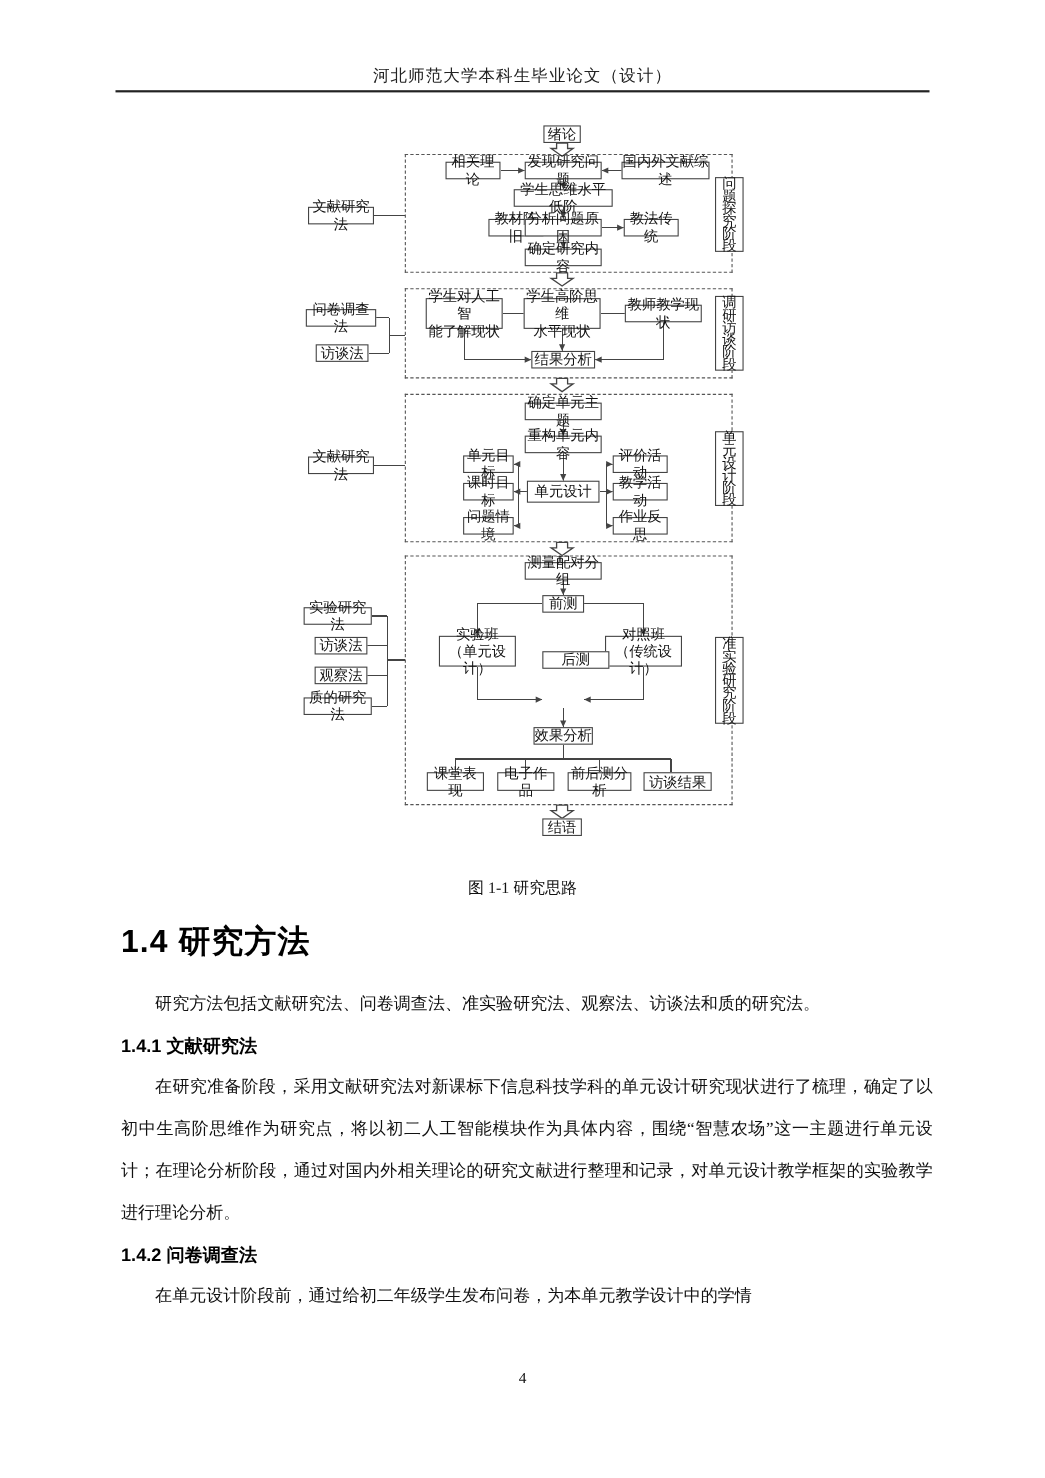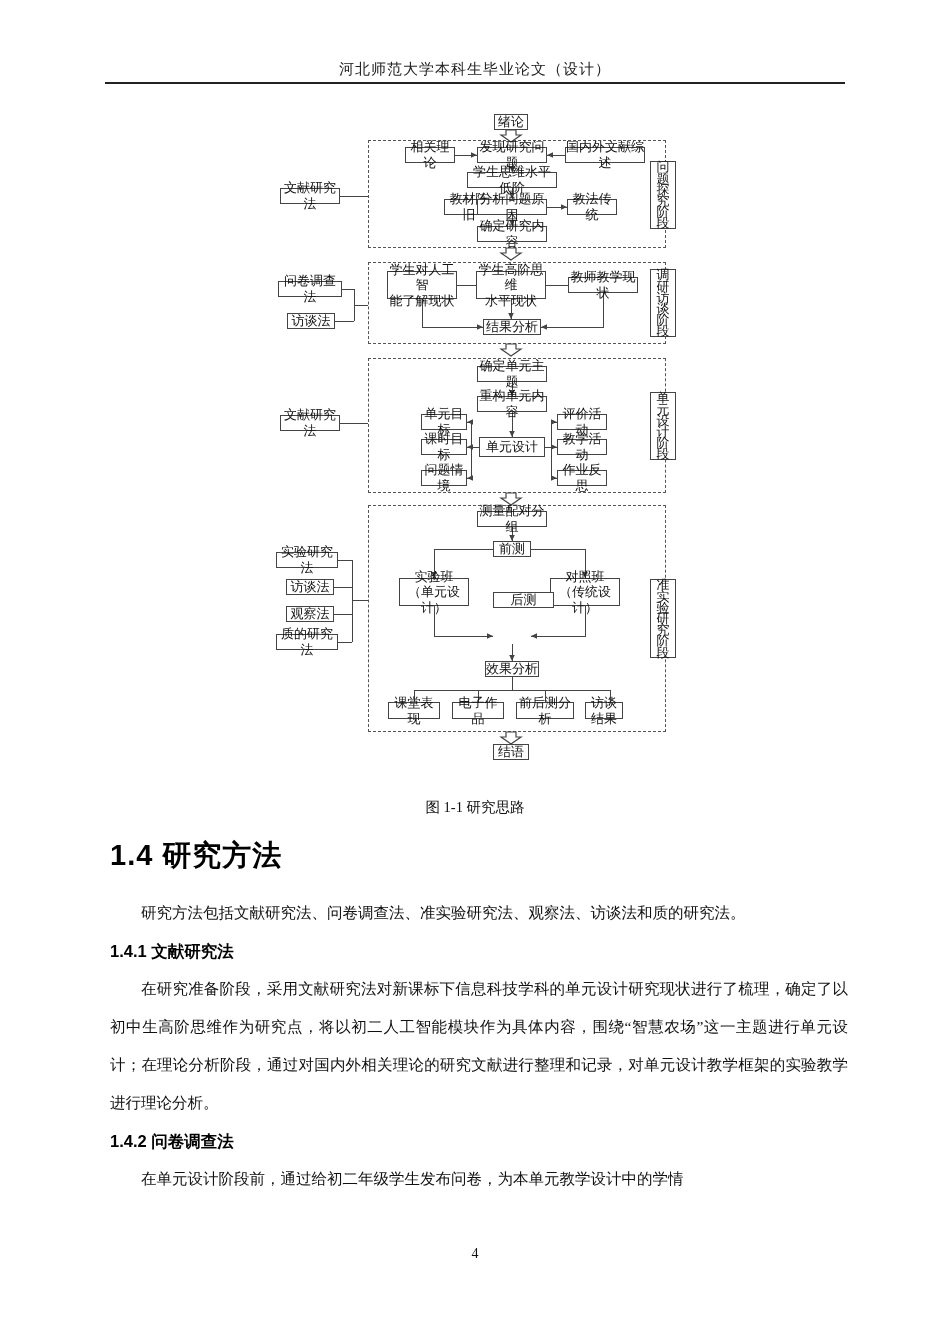--- a/index.html
+++ b/index.html
@@ -172,21 +172,21 @@
     <div class="fnode" style="left: 493px; top: 541px; width: 38px; height: 16px;">前测</div>
     <div class="fnode" style="left: 399px; top: 578px; width: 70px; height: 28px;">实验班
 （单元设计）</div>
     <div class="fnode" style="left: 550px; top: 578px; width: 70px; height: 28px;">对照班
 （传统设计）</div>
     <div class="fnode" style="left: 493px; top: 592px; width: 61px; height: 16px;">后测</div>
     <div class="fnode" style="left: 485px; top: 661px; width: 54px; height: 16px;">效果分析</div>
     <div class="fnode" style="left: 388px; top: 702px; width: 52px; height: 17px;">课堂表现</div>
     <div class="fnode" style="left: 452px; top: 702px; width: 52px; height: 17px;">电子作品</div>
     <div class="fnode" style="left: 516px; top: 702px; width: 58px; height: 17px;">前后测分析</div>
-    <div class="fnode" style="left: 585px; top: 702px; width: 38px; height: 17px;">访谈结果</div>
+    <div class="fnode" style="left: 585px; top: 702px; width: 62px; height: 17px;">访谈结果</div>
     <div class="fnode vlabel" style="left: 650px; top: 579px; width: 26px; height: 79px;">准
 实
 验
 研
 究
 阶
 段</div>
     <div class="fnode" style="left: 493px; top: 744px; width: 36px; height: 16px;">结语</div>
   </div>
 

